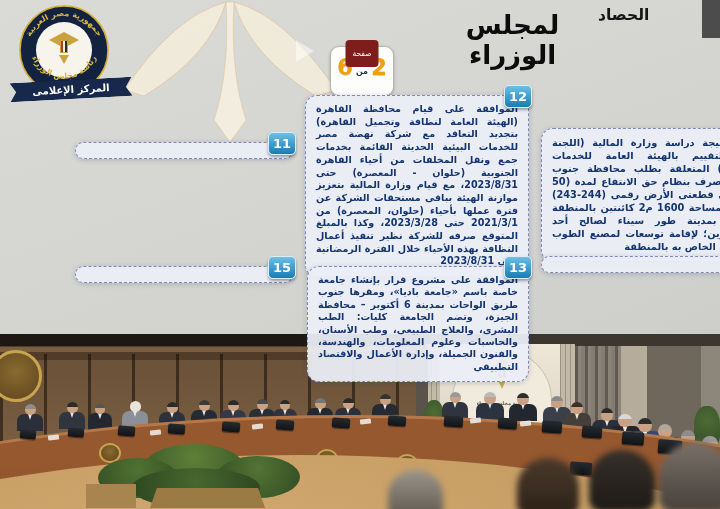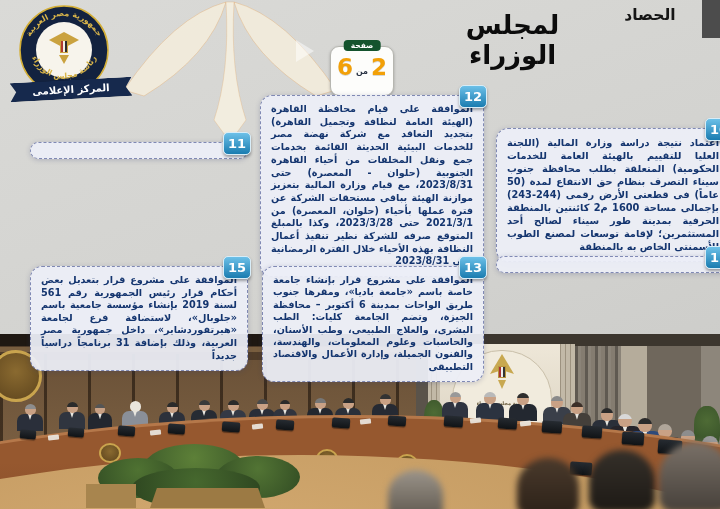--- a/index.html
+++ b/index.html
@@ -6,52 +6,52 @@
   body{font-family:"DejaVu Sans","Liberation Sans",sans-serif;background:#888;}
   .stage{position:relative;width:720px;height:509px;overflow:hidden;
          background:linear-gradient(160deg,#dadad7 0%,#d2d2cf 55%,#c9c9c6 100%);}
   .abs{position:absolute;}
 
   
   .wm{opacity:.95;}
   .tri{width:0;height:0;border-style:solid;opacity:.5;}
 
   
-  .hdr-small{left:598px;top:6px;width:104px;text-align:center;font-size:15.5px;font-weight:bold;
+  .hdr-small{left:598px;top:6px;width:104px;text-align:left;font-size:15.5px;font-weight:bold;
              line-height:19px;color:#151515;}
   .hdr-large{left:420px;top:10px;width:185px;text-align:center;font-size:26px;font-weight:bold;
              color:#0c0c0c;letter-spacing:-.5px;}
   .corner-block{left:702px;top:0;width:18px;height:38px;background:#4c4c4c;}
   .date-bar{left:540px;top:51px;width:178px;height:13px;background:#232837;display:flex;align-items:center;}
   .date-bar span{margin-left:18px;color:#cfe3f5;font-size:8.5px;font-weight:bold;}
   .section-box{left:552px;top:69px;width:164px;height:52px;
                background:linear-gradient(180deg,#909090,#c8c8c5);
                border-top:3px solid #383838;box-shadow:0 2px 4px rgba(0,0,0,.35);
                display:flex;flex-direction:column;justify-content:center;text-align:center;}
   .section-box div{color:#bf1e24;font-weight:bold;font-size:15.5px;line-height:21px;}
 
   
   .page-badge{left:330px;top:46px;width:62px;height:48px;background:#fdfdfb;
               border:1.5px solid #b6b6b0;border-radius:9px;box-shadow:0 1px 3px rgba(0,0,0,.25);}
-  .page-pill{position:absolute;top:-7px;left:50%;transform:translateX(-50%);background:#14532d;
-             border-radius:4px;padding:1px 7px;color:#fff;font-size:7.5px;font-weight:bold;white-space:nowrap;}
+  .page-pill{position:absolute;top:-7px;left:50%;transform:translateX(-50%);background:#7f1d1d;
+             border-radius:4px;padding:9px 7px;color:#fff;font-size:7.5px;font-weight:normal;white-space:nowrap;}
   .page-nums{direction:rtl;display:flex;justify-content:center;align-items:center;gap:3px;margin-top:9px;}
   .page-num{color:#f2a007;font-size:23px;font-weight:bold;line-height:1;text-shadow:0 1px 0 rgba(0,0,0,.15);}
   .page-of{color:#2a3344;font-size:8px;font-weight:bold;margin-top:8px;}
 
   
   .logo-wrap{left:18px;top:4px;width:120px;}
   .ribbon{position:absolute;left:-8px;top:76px;width:122px;height:19px;background:#16294d;
           transform:rotate(-3deg);clip-path:polygon(0 0,100% 0,95% 50%,100% 100%,0 100%,5% 50%);
           display:flex;align-items:center;justify-content:center;box-shadow:0 1px 2px rgba(0,0,0,.4);}
   .ribbon span{color:#fff;font-size:10px;font-weight:bold;}
 
   
   .card{position:absolute;background:rgba(236,238,246,.94);border:1.6px dashed #8089b4;border-radius:12px;
-        box-shadow:0 1px 5px rgba(50,60,110,.25);padding:7px 10px 8px;z-index:20;}
+        box-shadow:0 1px 5px rgba(50,60,110,.25);padding:7px 10px 8px;z-index:20;margin-left:45px;}
   .card-text{direction:rtl;text-align:justify;text-align-last:right;color:#14356f;font-weight:bold;}
   .badge{position:absolute;top:-11px;right:-4px;width:26px;height:21px;border-radius:5px;
          background:linear-gradient(180deg,#6cc0e8,#1a7cb0);border:1px solid #d8edf8;
          box-shadow:0 2px 3px rgba(0,0,0,.35);color:#fff;font-size:13px;font-weight:bold;
          display:flex;align-items:center;justify-content:center;z-index:21;}
 
   
   .photo{left:0;top:334px;width:720px;height:175px;overflow:hidden;z-index:1;background:#3a2d21;}
   .ph{position:absolute;}
   .wood{left:0;top:0;width:440px;height:120px;
@@ -346,16 +346,15 @@
   </div>
   <div class="card" style="left:262px;top:266px;width:200px;">
     <div class="badge">13</div>
     <div class="card-text" lang="ar" style="font-size:9.6px;line-height:12.4px;">الموافقة على مشروع قرار بإنشاء جامعة خاصة باسم «جامعة باديا»، ومقرها جنوب طريق الواحات بمدينة 6 أكتوبر – محافظة الجيزة، وتضم الجامعة كليات: الطب البشرى، والعلاج الطبيعى، وطب الأسنان، والحاسبات وعلوم المعلومات، والهندسة، والفنون الجميلة، وإدارة الأعمال والاقتصاد التطبيقى</div>
   </div>
   <div class="card" style="left:30px;top:142px;width:196px;">
     <div class="badge">11</div>
   </div>
   <div class="card" style="left:30px;top:266px;width:196px;">
     <div class="badge">15</div>
-    <div class="card-text" lang="ar" style="font-size:9.7px;line-height:12.6px;">الموافقة على مشروع قرار بتعديل بعض أحكام قرار رئيس الجمهورية رقم 561 لسنة 2019 بإنشاء مؤسسة جامعية باسم «جلوبال»، لاستضافة فرع لجامعة «هيرتفوردشاير»، داخل جمهورية مصر العربية، وذلك بإضافة 31 برنامجاً دراسياً جديداً</div>
   </div>
 
 </div>
 
 </body></html>

